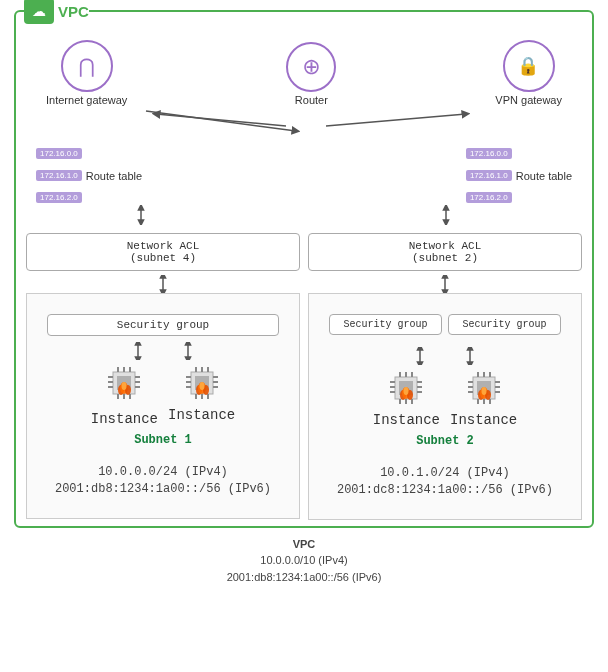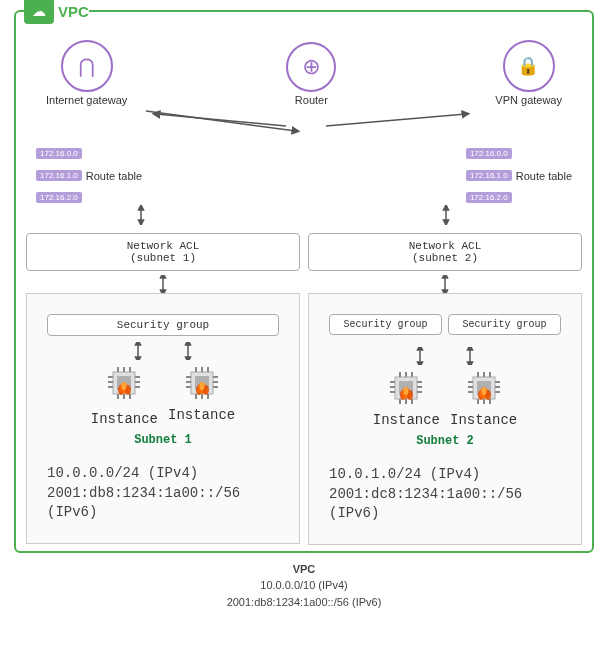--- a/index.html
+++ b/index.html
@@ -208,22 +208,23 @@
       color: #333;
     }
     
     .subnet-name-label {
       font-size: 12px;
       font-weight: bold;
       color: #15803d;
       margin-bottom: 17px;
     }
     .subnet-cidr {
-      font-size: 14px;
+      font-size: 12px;
       color: #444;
+      text-align: center;
       line-height: 1.4;
     }
     
     .vpc-bottom-info {
       text-align: center;
       margin-top: 8px;
       font-size: 11px;
       color: #444;
       line-height: 1.5;
     }
@@ -317,21 +318,21 @@
       </defs>
     </svg>
 
     
     <div class="subnets-row">
 
       <div class="subnet-col">
 
         <div class="network-acl-box">
           <span>Network ACL</span><br>
-          <span>(subnet 1)</span>
+          <span>(subnet 4)</span>
         </div>
 
         <svg width="20" height="18">
           <line x1="10" y1="0" x2="10" y2="18" stroke="#555" stroke-width="1.5" marker-end="url(#a3)" marker-start="url(#a3s)"></line>
           <defs>
             <marker id="a3" markerWidth="5" markerHeight="5" refX="2.5" refY="2.5" orient="auto">
               <path d="M0,0 L0,5 L5,2.5 z" fill="#555"></path>
             </marker>
             <marker id="a3s" markerWidth="5" markerHeight="5" refX="2.5" refY="2.5" orient="auto-start-reverse">
               <path d="M0,0 L0,5 L5,2.5 z" fill="#555"></path>

